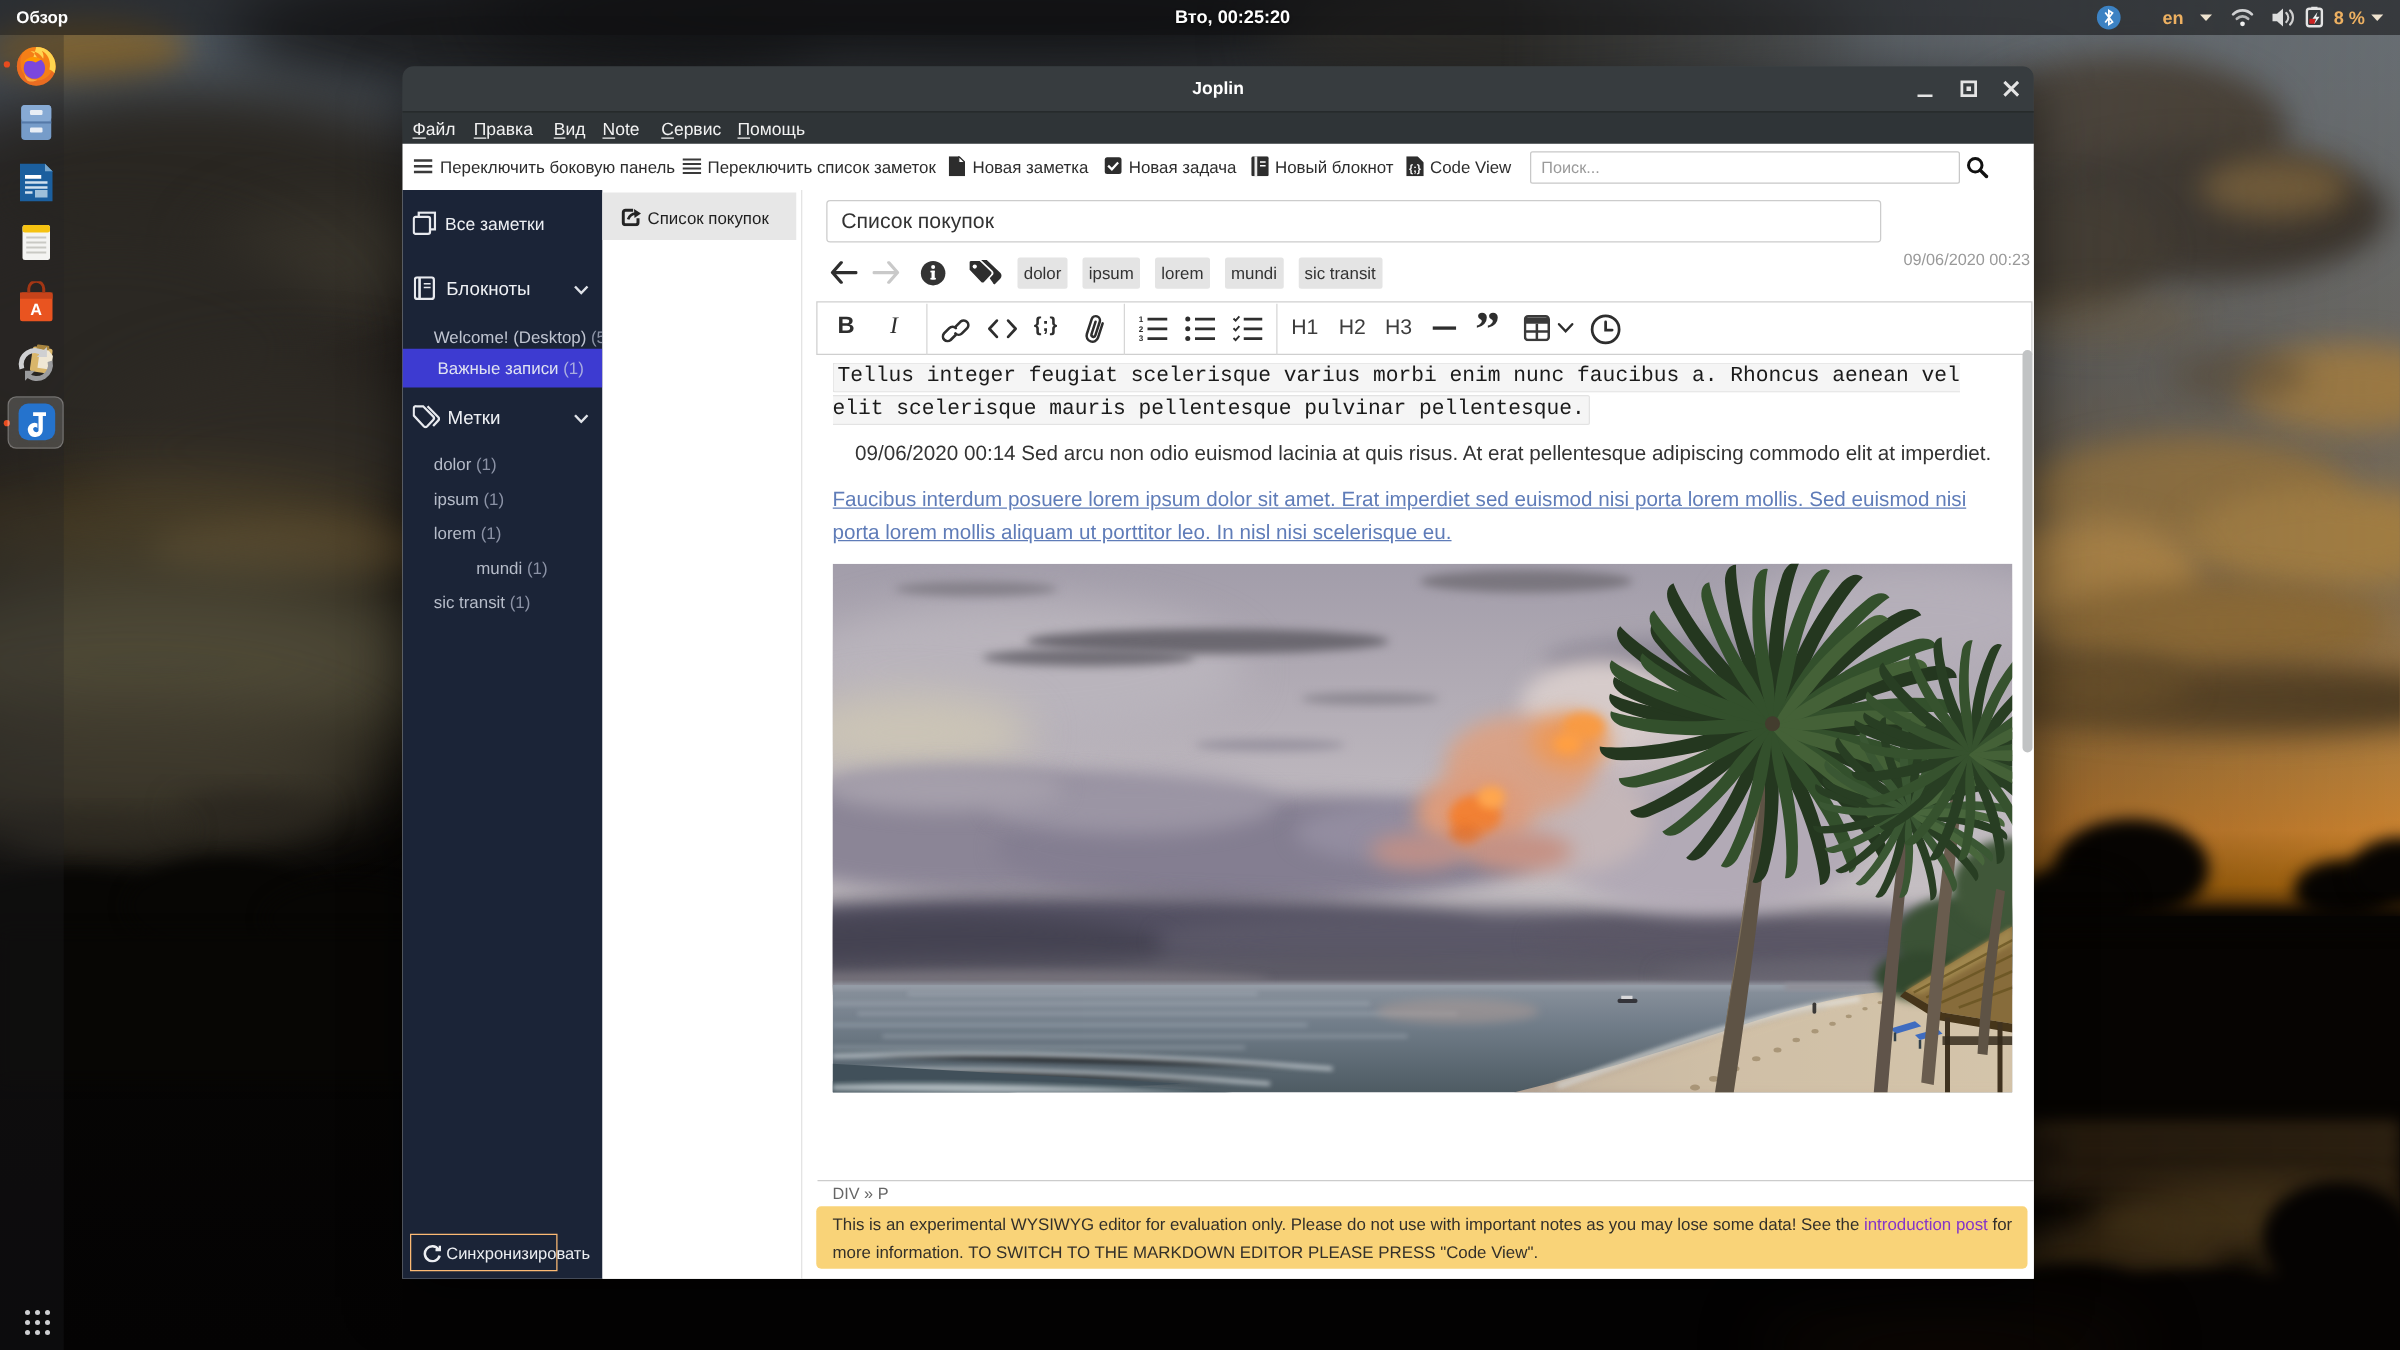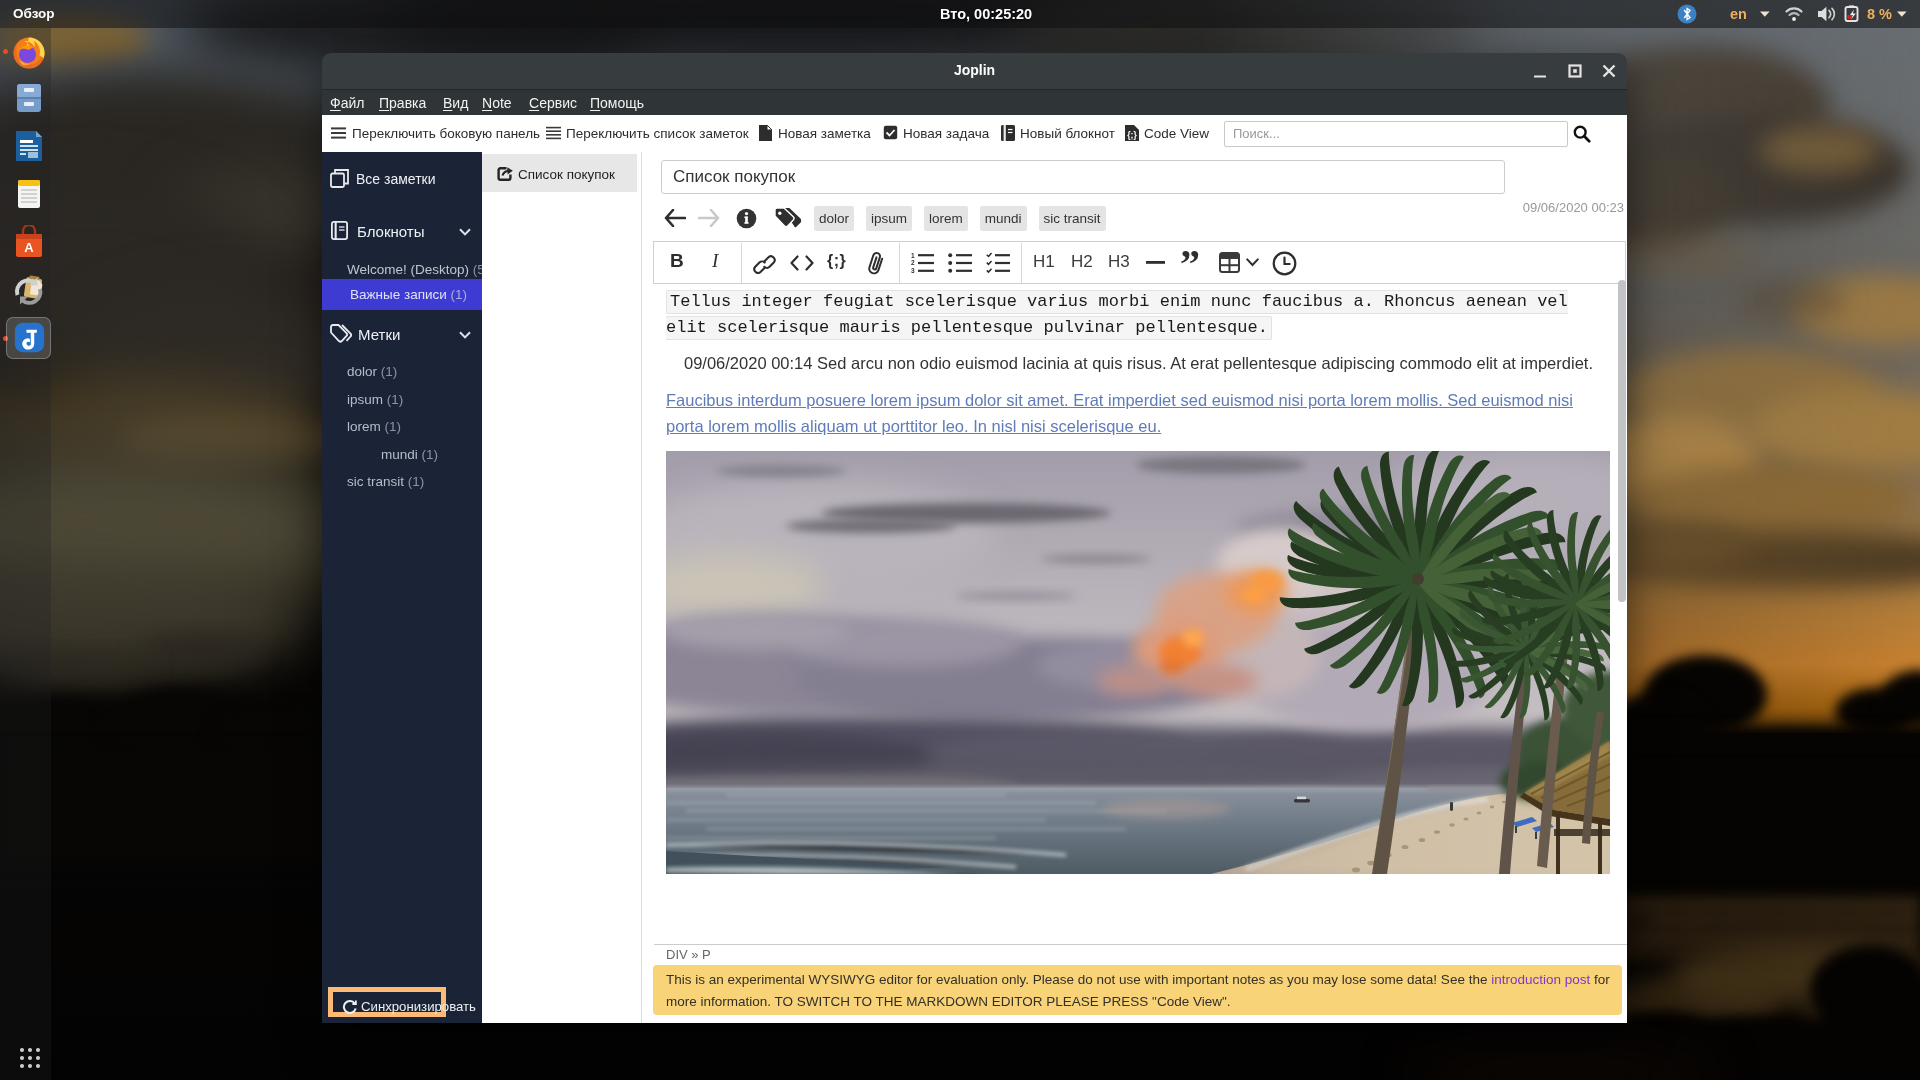--- a/index.html
+++ b/index.html
@@ -25,21 +25,21 @@
 #apptoolbar { position:absolute; left:0; top:62px; width:100%; height:37px; background:#fff; color:#2d2d2d; font-size:13.5px; }
 .tbi { position:absolute; top:0; height:37px; display:flex; align-items:center; }
 #searchbox { position:absolute; left:902px; top:6px; width:344px; height:26px; border:1px solid #c8c8c8; border-radius:2px; color:#9a9a9a; font-size:13px; line-height:24px; padding-left:8px; background:#fff; }
 
 #mainarea { position:absolute; left:0; top:99px; width:1305px; height:871px; background:#fff; }
 
 #sidebar { position:absolute; left:0; top:0; width:160px; height:871px; background:#1b2437; color:#dee0e5; overflow:hidden; font-size:13.5px; }
 .sbrow { position:absolute; left:0; width:160px; white-space:nowrap; }
 .sb-count { color:#8b92a5; }
 #sb-sel { position:absolute; left:0; top:127px; width:160px; height:31px; background:#3d3bd1; }
-#syncbtn { position:absolute; left:6px; top:835px; width:118px; height:30px; border:5px solid #fdba74; color:#eceef2; font-size:13.5px; }
+#syncbtn { position:absolute; left:6px; top:835px; width:118px; height:30px; border:1px solid #fdba74; color:#eceef2; font-size:13.5px; }
 
 #notelist { position:absolute; left:160px; top:0; width:160px; height:871px; background:#fff; border-right:1px solid #dcdcdc; }
 #nl-item { position:absolute; left:0; top:2px; width:155px; height:38px; background:#e7e7e7; color:#1f1f1f; font-size:13.5px; }
 
 #editor { position:absolute; left:320px; top:0; width:985px; height:871px; background:#fff; }
 #title-input { position:absolute; left:19px; top:8px; width:844px; height:34px; border:1px solid #ccc; border-radius:3px; font-size:17px; font-family:"Liberation Sans",sans-serif; color:#333; padding:0 11px; }
 #note-date { position:absolute; right:3px; top:16px; color:#999; font-size:13px;margin-top:32px; }
 #navrow { position:absolute; left:22px; top:51px; height:30px; display:flex; align-items:center; }
 .tagpill { background:#e4e4e4; color:#333; font-size:13.5px; height:25px; line-height:25px; padding:0 5px; margin-right:12px; border-radius:2px; }
 #fmtbar { position:absolute; left:11px; top:89px; width:973px; height:43px; border:1px solid #cfcfcf; display:flex; align-items:center; color:#333; }

